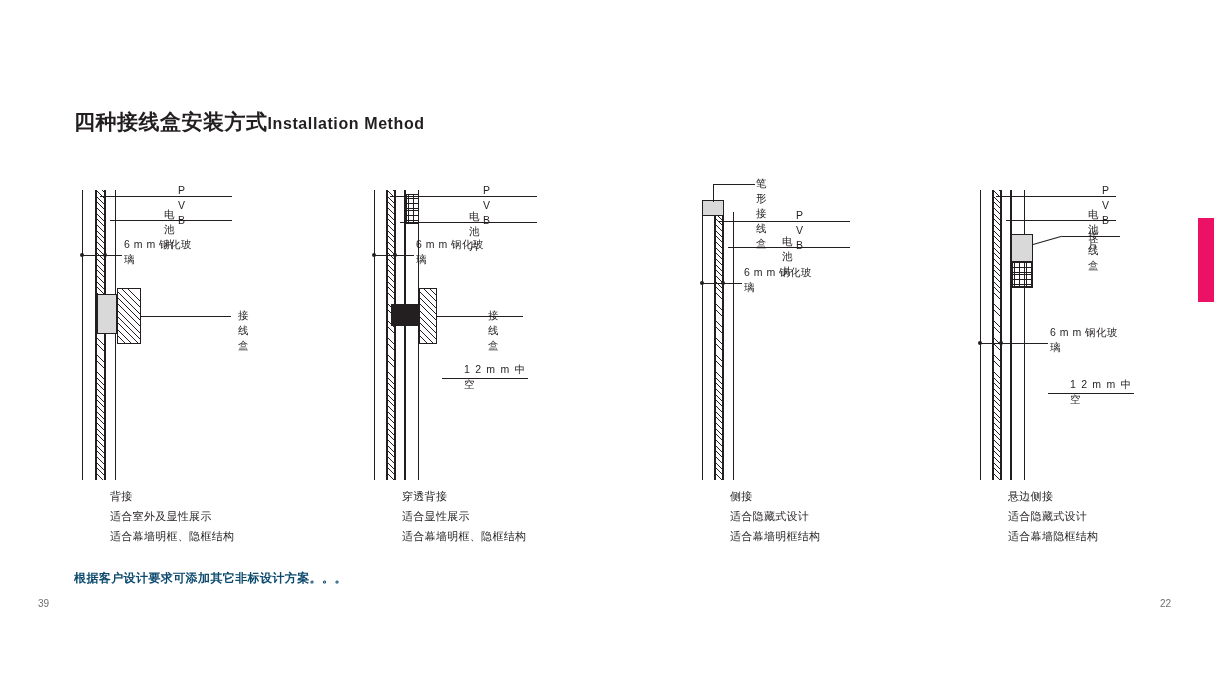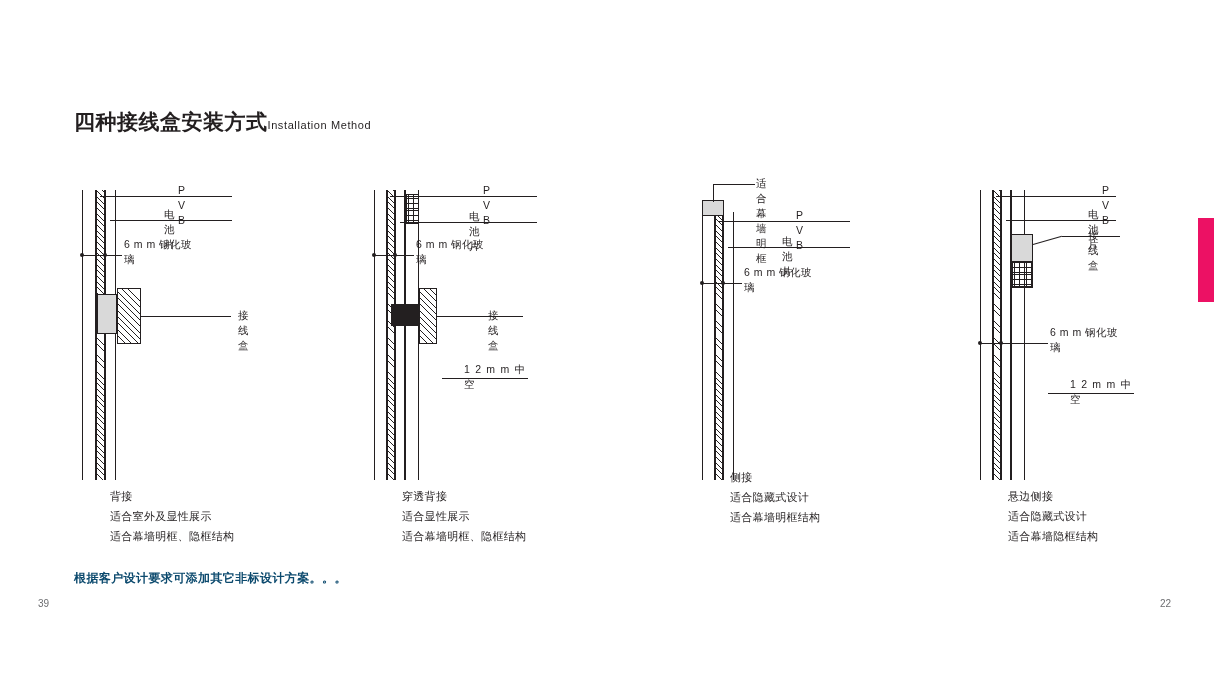--- a/index.html
+++ b/index.html
@@ -34,22 +34,22 @@
     align-items: baseline;
     justify-content: space-between;
   }
   .title-cn {
     font-size: 21px;
     font-weight: 700;
     letter-spacing: 0.5px;
     color: #231f20;
   }
   .title-en {
-    font-size: 11px;
-    font-weight: 400;
+    font-size: 16px;
+    font-weight: 700;
     letter-spacing: 0.6px;
     color: #231f20;
   }
 
   
   .edge-marker {
     position: absolute;
     right: 0;
     top: 218px;
     width: 16px;
@@ -156,21 +156,21 @@
     position: absolute;
     font-size: 11px;
     line-height: 20px;
     color: #231f20;
     white-space: pre-line;
     letter-spacing: 0.3px;
     margin-left: 36px;
   }
   .c1 { left: 74px; top: 486px; }
   .c2 { left: 366px; top: 486px; }
-  .c3 { left: 694px; top: 467px; }
+  .c3 { left: 694px; top: 486px; }
   .c4 { left: 972px; top: 486px; }
 
   .footnote {
     position: absolute;
     left: 74px;
     top: 570px;
     font-size: 12px;
     font-weight: 700;
     letter-spacing: 0.4px;
     color: #0c4a6e;
@@ -259,21 +259,21 @@
     <div class="leader-v" style="left:19px; top:2px; height:18px;"></div>
     <div class="leader" style="left:19px; top:2px; width:42px;"></div>
 
     <div class="dot" style="left:6px; top:99px;"></div>
     <div class="dot" style="left:27px; top:99px;"></div>
 
     <div class="leader" style="left:24px; top:39px; width:132px;"></div>
     <div class="leader" style="left:34px; top:65px; width:122px;"></div>
     <div class="leader" style="left:8px; top:101px; width:40px;"></div>
 
-    <div class="label label-cn" style="left:62px; top:-6px;">适合幕墙明框</div>
+    <div class="label label-cn" style="left:62px; top:-6px;">笔形接线盒</div>
     <div class="label" style="left:102px; top:26px;">P V B</div>
     <div class="label label-cn" style="left:88px; top:52px;">电池片</div>
     <div class="label label-cn" style="left:50px; top:83px; width:95px;">6 m m 钢化玻
 璃</div>
   </div>
 
   <div class="diagram d4">
     <div class="panel strip-outer" style="left:8px; top:8px; width:13px; height:290px;"></div>
     <div class="panel strip-hatch" style="left:21px; top:8px; width:8px; height:290px;"></div>
     <div class="panel strip-outer" style="left:29px; top:8px; width:10px; height:290px;"></div>

